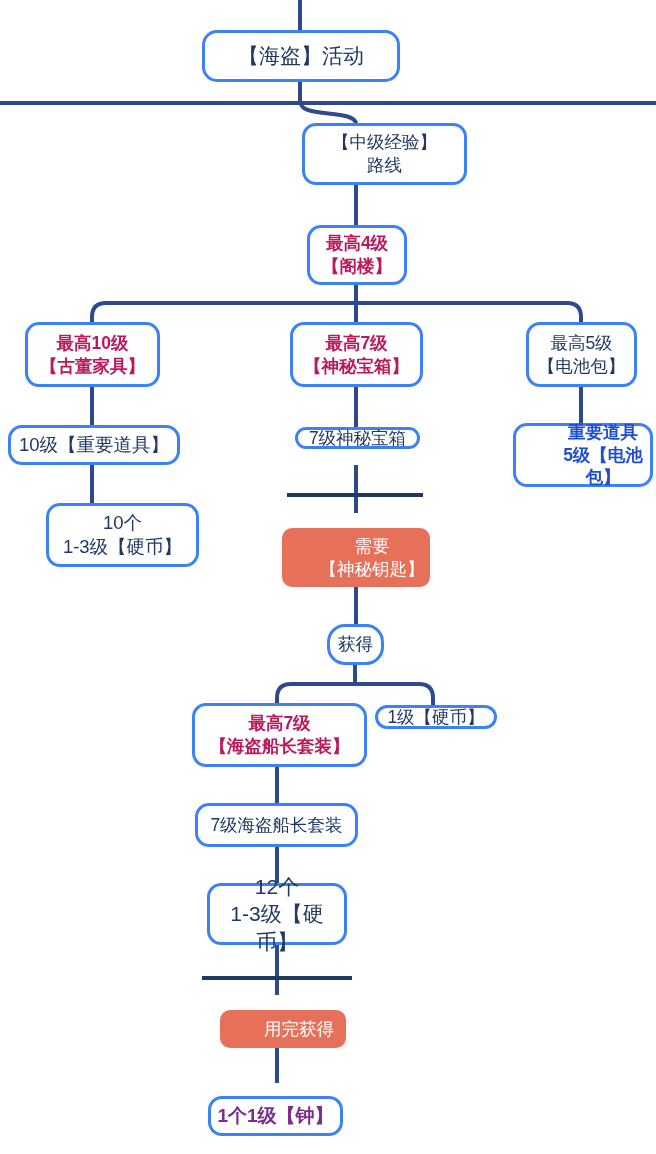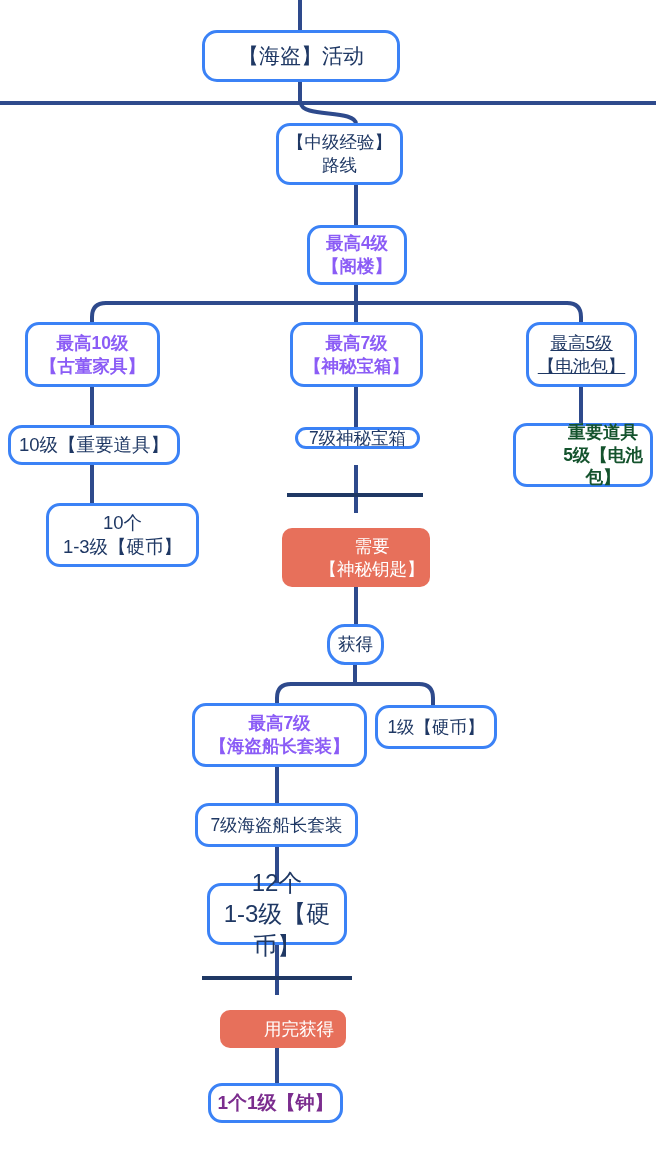--- a/index.html
+++ b/index.html
@@ -30,23 +30,23 @@
     white-space: pre-line;
     background: #ffffff;
     border: 3px solid #3b82f6;
     border-radius: 14px;
     color: #1F3864;
     font-size: 17.5px;
     line-height: 1.3;
     z-index: 2;
   }
   .node.big   { font-size: 21px; border-radius: 15px; }
-  .node.red   { color: #8b5cf6; font-weight: bold; }
-  .node.blue  { color: #14532d; font-weight: bold; padding-left: 40px; }
-  .node.purple{ color: #7B2D8E; font-weight: bold; font-size: 19px; }
+  .node.red   { color: #be185d; font-weight: bold; }
+  .node.blue  { color: #1d4ed8; font-weight: bold; padding-left: 40px; }
+  .node.purple{ color: #7B2D8E; font-weight: bold; font-size: 19px; margin-top: 13px; }
   .node.filled {
     background: #E7705B;
     border: none;
     color: #ffffff;
     border-radius: 10px;
     padding-left: 32px;
   }
 </style>
 </head>
 <body>
@@ -76,57 +76,57 @@
       <path d="M277 1048 V1083"></path>
     </g>
     <g stroke="#1F3864" stroke-width="4" fill="none">
       <path d="M287 495 H423"></path>
       <path d="M202 978 H352"></path>
     </g>
   </svg>
 
   <div class="node big" style="left:202px; top:30px;  width:198px; height:52px;">【海盗】活动</div>
 
-  <div class="node" style="left:276px; top:123px; width:127px; height:62px;">【中级经验】
+  <div class="node" style="left:302px; top:123px; width:165px; height:62px;">【中级经验】
 路线</div>
 
   <div class="node red" style="left:307px; top:225px; width:100px; height:60px;">最高4级
 【阁楼】</div>
 
   <div class="node red" style="left:25px;  top:322px; width:135px; height:65px;">最高10级
 【古董家具】</div>
 
   <div class="node red" style="left:290px; top:322px; width:133px; height:65px;">最高7级
 【神秘宝箱】</div>
 
-  <div class="node" style="left:526px; top:322px; width:111px; height:65px;text-decoration:underline;">最高5级
+  <div class="node" style="left:526px; top:322px; width:111px; height:65px;">最高5级
 【电池包】</div>
 
   <div class="node" style="left:8px;   top:425px; width:172px; height:40px; font-size:18.5px;">10级【重要道具】</div>
 
   <div class="node" style="left:295px; top:427px; width:125px; height:22px;">7级神秘宝箱</div>
 
   <div class="node blue" style="left:513px; top:423px; width:140px; height:64px;">重要道具
 5级【电池包】</div>
 
   <div class="node" style="left:22px;  top:503px; width:153px; height:64px; font-size:18.5px;margin-left:24px;">10个
 1-3级【硬币】</div>
 
   <div class="node filled" style="left:282px; top:528px; width:148px; height:59px;">需要
 【神秘钥匙】</div>
 
   <div class="node" style="left:327px; top:624px; width:57px; height:41px;border-radius:18px;">获得</div>
 
   <div class="node red" style="left:192px; top:703px; width:175px; height:64px;">最高7级
 【海盗船长套装】</div>
 
-  <div class="node" style="left:375px; top:705px; width:122px; height:44px;">1级【硬币】</div>
+  <div class="node" style="left:375px; top:705px; width:122px; height:24px;">1级【硬币】</div>
 
   <div class="node" style="left:195px; top:803px; width:163px; height:44px;">7级海盗船长套装</div>
 
-  <div class="node" style="left:207px; top:883px; width:140px; height:62px; font-size:24px;">12个
+  <div class="node" style="left:207px; top:883px; width:140px; height:62px; font-size:21px;">12个
 1-3级【硬币】</div>
 
   <div class="node filled" style="left:220px; top:1010px; width:126px; height:38px;">用完获得</div>
 
   <div class="node purple" style="left:208px; top:1083px; width:135px; height:40px;">1个1级【钟】</div>
 
 </div>
 
 </body></html>

